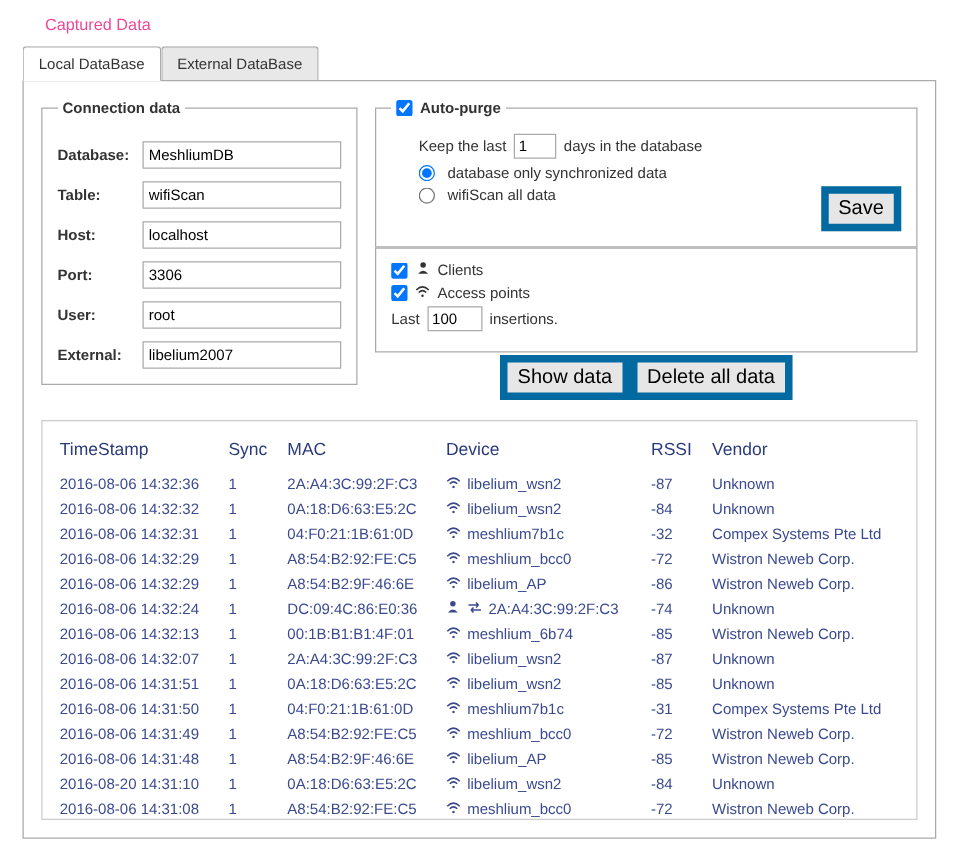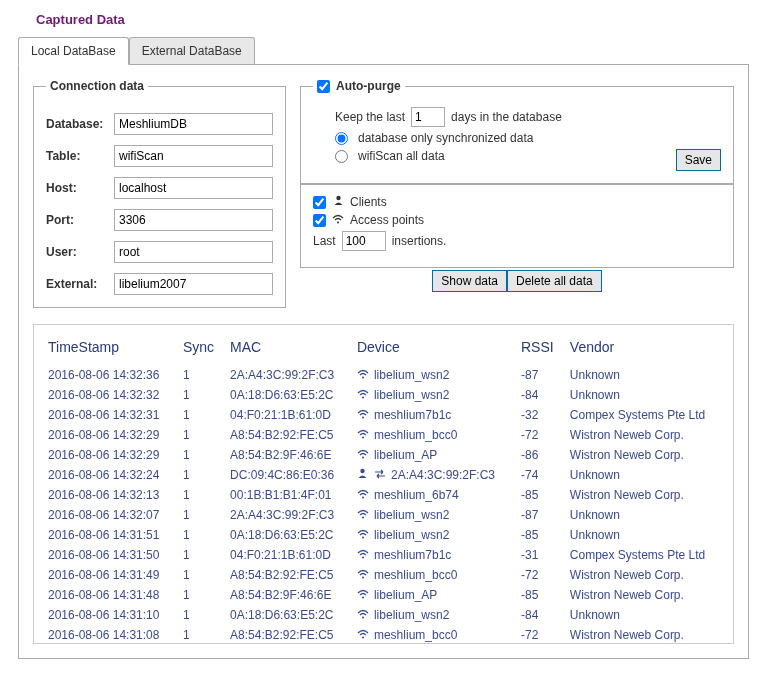--- a/index.html
+++ b/index.html
@@ -6,22 +6,22 @@
   body {
     margin: 0;
     padding: 12px;
     font-family: Arial, Helvetica, sans-serif;
     font-size: 12px;
     background: #fff;
     color: #333;
     width: 767px;
   }
   .page-title {
-    color: #701a75;
-    font-weight: bold;
+    color: #ec4899;
+    font-weight: normal;
     font-size: 13px;
     margin: 0 0 10px 24px;
   }
   .tabs {
     display: flex;
     margin-left: 6px;
     position: relative;
     z-index: 2;
   }
   .tab {
@@ -100,24 +100,24 @@
   .ap-line input[type=text] {
     width: 34px;
     border: 1px solid #aaa;
     padding: 2px 3px;
     font-size: 12px;
     text-align: left;
   }
   .ap-line input[type=radio] { margin:0 4px 0 0; }
   .save-row { display:flex; justify-content:flex-end; margin-top:-18px;}
   .btn {
-    border: 1px solid #0369a1;
+    border: 6px solid #0369a1;
     background: #e6e6e6;
     padding: 3px 8px;
-    font-size: 12px;
+    font-size: 16px;
     cursor: pointer;
   }
   .filter-fieldset .filter-line {
     display: flex; align-items:center; gap:6px; margin-bottom:4px;
   }
   .filter-fieldset input[type=checkbox]{ margin:0;}
   .filter-fieldset .last-line input[type=text]{
     width:44px; border:1px solid #aaa; padding:2px 3px; font-size:12px;
   }
   .action-row {
@@ -471,21 +471,21 @@
                     <path d="M3 6 Q6 3 9 6" stroke="#3b4a8f" stroke-width="1.2" fill="none"></path>
                     <circle cx="6" cy="8.5" r="1" fill="#3b4a8f"></circle>
                   </svg></span>
                 <span>libelium_AP</span>
               </span>
             </td>
             <td>-85</td>
             <td>Wistron Neweb Corp.</td>
           </tr>
           <tr>
-            <td>2016-08-06 14:31:10</td>
+            <td>2016-08-20 14:31:10</td>
             <td>1</td>
             <td>0A:18:D6:63:E5:2C</td>
             <td>
               <span class="dev-cell">
                 <span class="wifi-icon"><svg width="12" height="10" viewBox="0 0 12 10">
                     <path d="M1 4 Q6 -1 11 4" stroke="#3b4a8f" stroke-width="1.2" fill="none"></path>
                     <path d="M3 6 Q6 3 9 6" stroke="#3b4a8f" stroke-width="1.2" fill="none"></path>
                     <circle cx="6" cy="8.5" r="1" fill="#3b4a8f"></circle>
                   </svg></span>
                 <span>libelium_wsn2</span>

